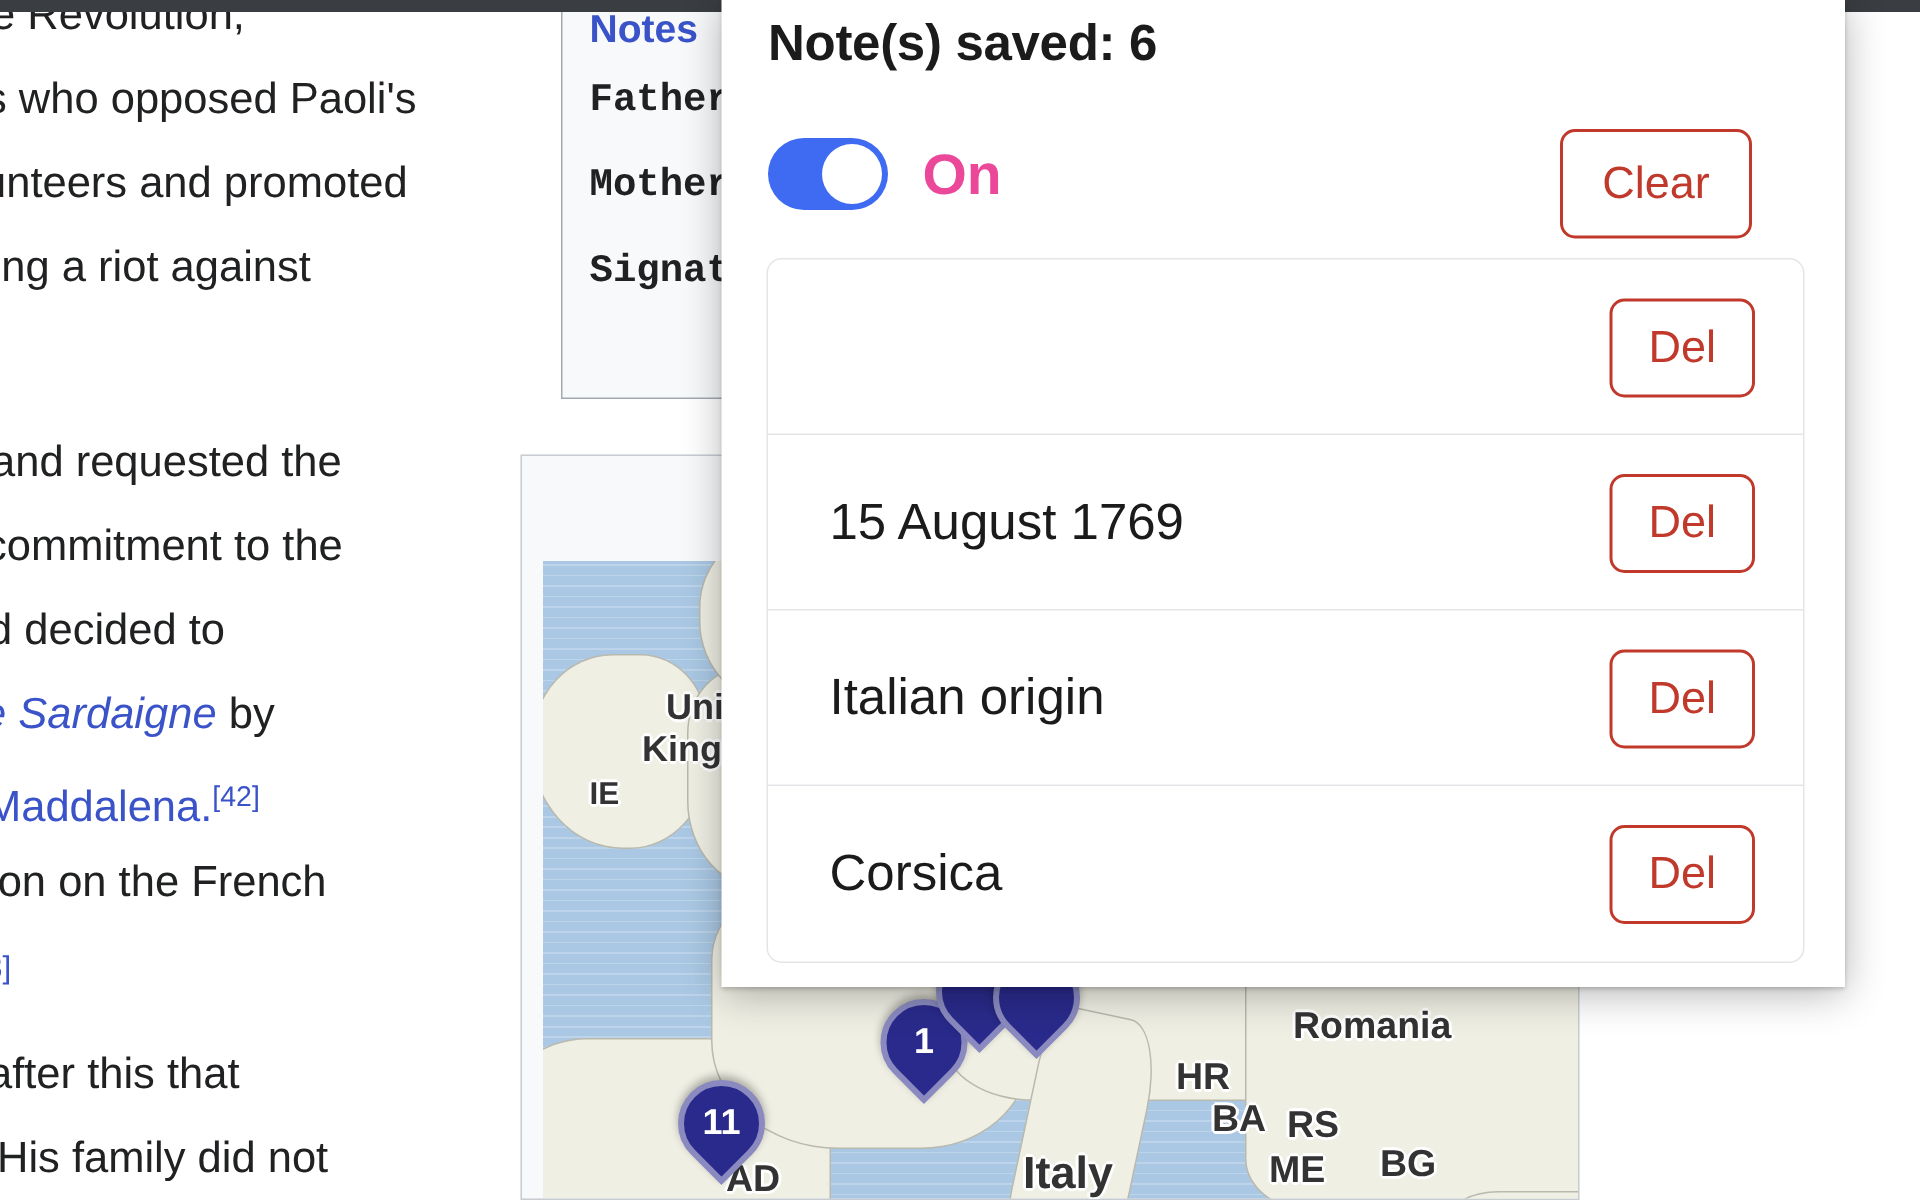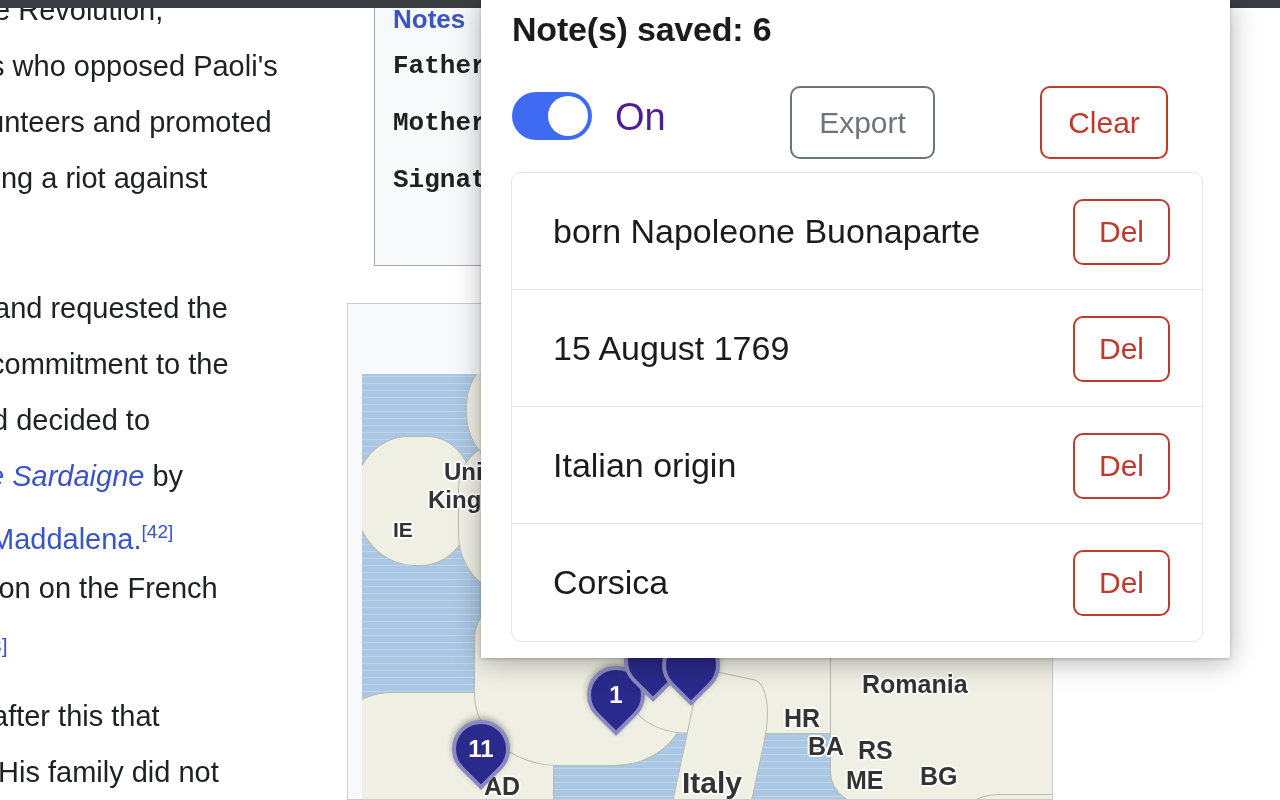--- a/index.html
+++ b/index.html
@@ -132,21 +132,21 @@
     background: #3f6af2; border-radius: 24px;
     cursor: pointer;
   }
   .toggle .knob {
     position: absolute; right: 4px; top: 4px;
     width: 40px; height: 40px; border-radius: 50%;
     background: #ffffff;
   }
   .toggle-label {
     position: absolute; left: 103px; top: 8px;
-    font-size: 38px; color: #4c1d95; line-height: 46px;
+    font-size: 38px; color: #ec4899; line-height: 46px; font-weight: bold;
   }
   .btn {
     position: absolute;
     box-sizing: border-box;
     background: #ffffff;
     border-radius: 10px;
     font-size: 30px;
     text-align: center;
     cursor: pointer;
     font-family: "Liberation Sans", sans-serif;
@@ -292,29 +292,27 @@
 
   <div class="notes-panel">
 
     <div class="notes-title">Note(s) saved: 6</div>
 
     <div class="controls">
       <div class="toggle">
         <div class="knob"></div>
       </div>
       <div class="toggle-label">On</div>
-      <div class="btn btn-export">Export</div>
       <div class="btn btn-clear">Clear</div>
     </div>
   </div>
 
   <div class="notes-list">
 
     <div class="note-row">
-      <div class="note-text">born Napoleone Buonaparte</div>
       <div class="note-del">Del</div>
     </div>
 
     <div class="note-row">
       <div class="note-text">15 August 1769</div>
       <div class="note-del">Del</div>
     </div>
 
     <div class="note-row">
       <div class="note-text">Italian origin</div>

